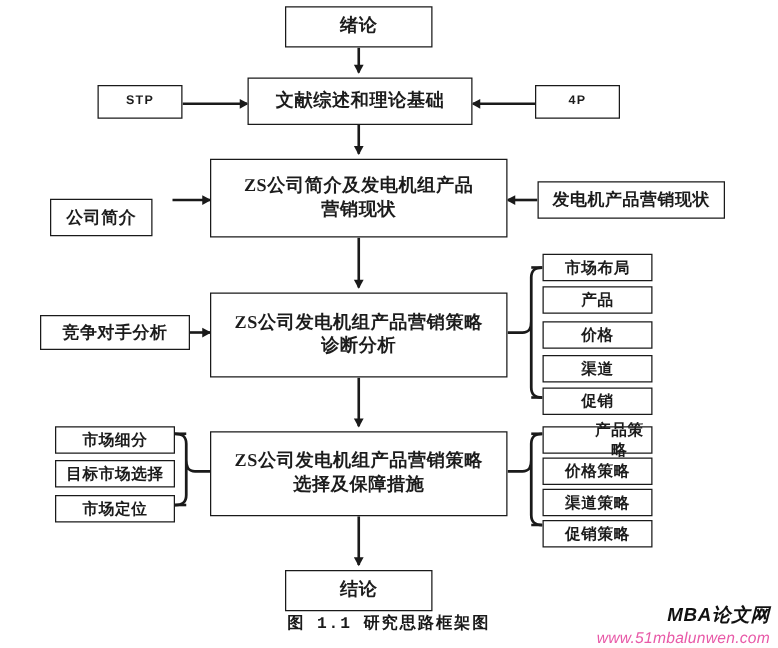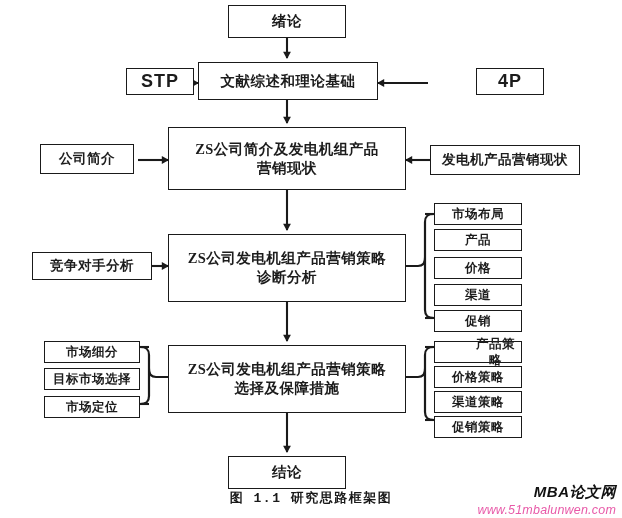--- a/index.html
+++ b/index.html
@@ -41,23 +41,22 @@
   }
   .node.main {
     font-size: 14.5px;
     border-width: 1.7px;
   }
   .node.side {
     font-size: 13.5px;
   }
   .node.latin {
     font-family: "Liberation Sans", "DejaVu Sans", sans-serif;
-    font-size: 18px;
+    font-size: 10px;
     letter-spacing: 1px;
-    margin-left: 48px;
   }
   .node.chip {
     font-size: 12.5px;
     border-width: 1.5px;
   }
   .node .txt {
     display: block;
     padding: 0 4px;
   }
   .node .txt.two-line {
@@ -183,21 +182,21 @@
   </div>
 
   <div class="node latin" style="left:78px; top:68px; width:68px; height:27px;">
     <span class="txt">STP</span>
   </div>
 
   <div class="node latin" style="left:428px; top:68px; width:68px; height:27px;">
     <span class="txt">4P</span>
   </div>
 
-  <div class="node side" style="left:40px; top:144px; width:94px; height:30px;">
+  <div class="node side" style="left:40px; top:159px; width:82px; height:30px;">
     <span class="txt">公司简介</span>
   </div>
 
   <div class="node side" style="left:430px; top:145px; width:150px; height:30px;">
     <span class="txt">发电机产品营销现状</span>
   </div>
 
   <div class="node side" style="left:32px; top:252px; width:120px; height:28px;justify-content:center;">
     <span class="txt">竞争对手分析</span>
   </div>

